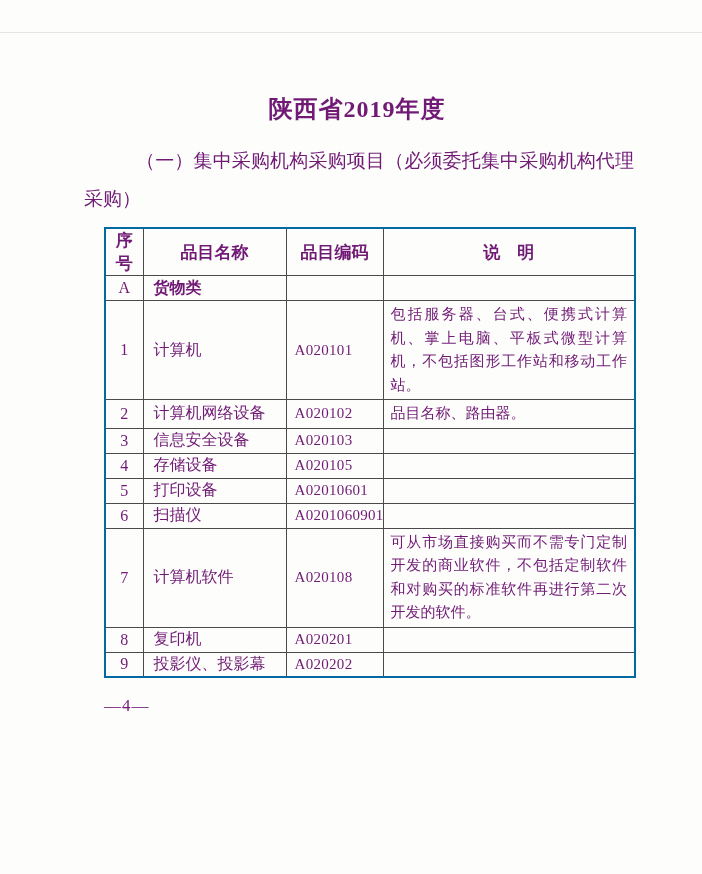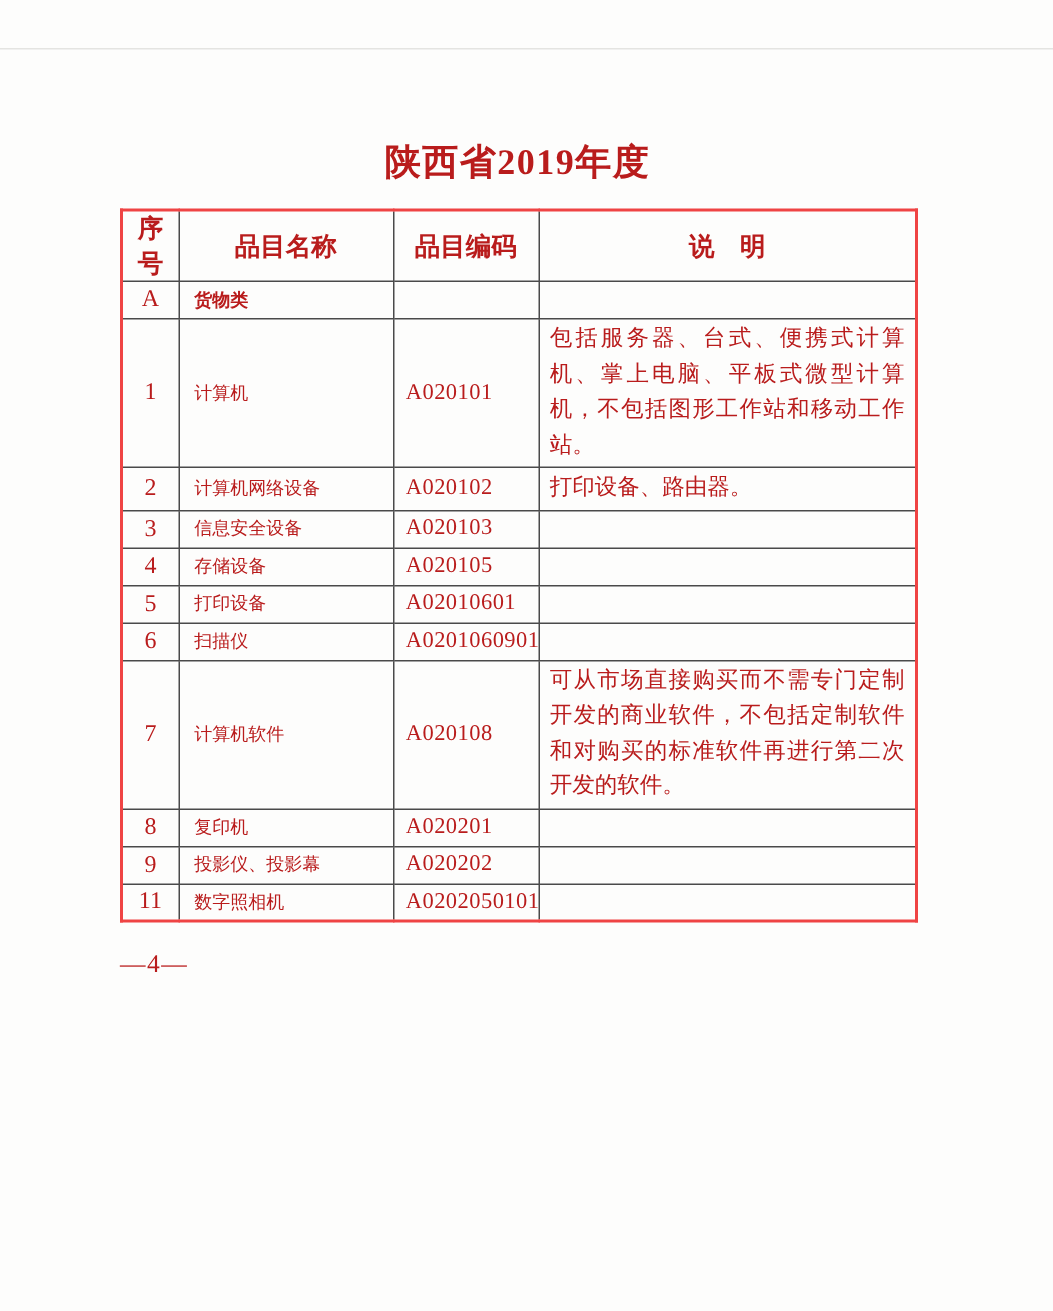--- a/index.html
+++ b/index.html
@@ -6,23 +6,23 @@
     margin: 0;
     padding: 0;
     background: #ffffff;
   }
   .page {
     position: relative;
     width: 702px;
     height: 874px;
     background: #fdfdfc;
     box-sizing: border-box;
-    padding: 88px 72px 0 60px;
+    padding: 88px 72px 0 84px;
     font-family: "Liberation Serif", "DejaVu Serif", serif;
-    color: #b91c1c;
+    color: #701a75;
     overflow: hidden;
   }
   .scan-line-top {
     position: absolute;
     left: 0;
     top: 32px;
     width: 100%;
     height: 1px;
     background: #e4e4e1;
   }
@@ -50,42 +50,42 @@
     line-height: 38px;
     text-align: justify;
     text-indent: 52px;
     text-justify: inter-ideograph;
   }
   table.catalog {
     margin: 9px 0 0 20px;
     width: 530px;
     border-collapse: collapse;
     table-layout: fixed;
-    border: 2px solid #ef4444;
+    border: 2px solid #0369a1;
   }
   table.catalog th, table.catalog td {
     border: 1px solid #4a4a4a;
     box-sizing: border-box;
     overflow: hidden;
   }
   table.catalog th {
     height: 29px;
     font-size: 17px;
     font-weight: bold;
     text-align: center;
     padding: 0 2px;
   }
   td.c-no {
     height: 25px;
     text-align: center;
     font-size: 16px;
     padding: 0 2px;
   }
   td.c-name {
-    font-size: 12px;
+    font-size: 16px;
     padding: 0 10px;
     margin-top: 27px;
   }
   td.c-code {
     font-size: 15px;
     padding: 0 8px;
     letter-spacing: 0.3px;
     margin-top: 40px;
   }
   td.c-note {
@@ -107,20 +107,21 @@
 <body>
 
 <div class="page">
   <div class="scan-line-top"></div>
 
   <h1 class="doc-title">
     <span class="title-line">陕西省2019年度</span>
   </h1>
 
 
+  <p class="intro-paragraph">（一）集中采购机构采购项目（必须委托集中采购机构代理采购）</p>
 
   <table class="catalog">
     <colgroup>
       <col style="width:38px">
       <col style="width:143px">
       <col style="width:97px">
       <col style="width:252px">
     </colgroup>
     <thead>
       <tr>
@@ -142,21 +143,21 @@
     <td class="c-no">1</td>
     <td class="c-name">计算机</td>
     <td class="c-code">A020101</td>
     <td class="c-note">包括服务器、台式、便携式计算机、掌上电脑、平板式微型计算机，不包括图形工作站和移动工作站。</td>
   </tr>
 
   <tr>
     <td class="c-no">2</td>
     <td class="c-name">计算机网络设备</td>
     <td class="c-code">A020102</td>
-    <td class="c-note">打印设备、路由器。</td>
+    <td class="c-note">品目名称、路由器。</td>
   </tr>
 
   <tr>
     <td class="c-no">3</td>
     <td class="c-name">信息安全设备</td>
     <td class="c-code">A020103</td>
     <td class="c-note"></td>
   </tr>
 
   <tr>
@@ -195,24 +196,18 @@
   </tr>
 
   <tr>
     <td class="c-no">9</td>
     <td class="c-name">投影仪、投影幕</td>
     <td class="c-code">A020202</td>
     <td class="c-note"></td>
   </tr>
 
 
-  <tr>
-    <td class="c-no">11</td>
-    <td class="c-name">数字照相机</td>
-    <td class="c-code">A0202050101</td>
-    <td class="c-note"></td>
-  </tr>
 
 </tbody>
   </table>
 
   <div class="page-number">—4—</div>
 </div>
 
 </body></html>

